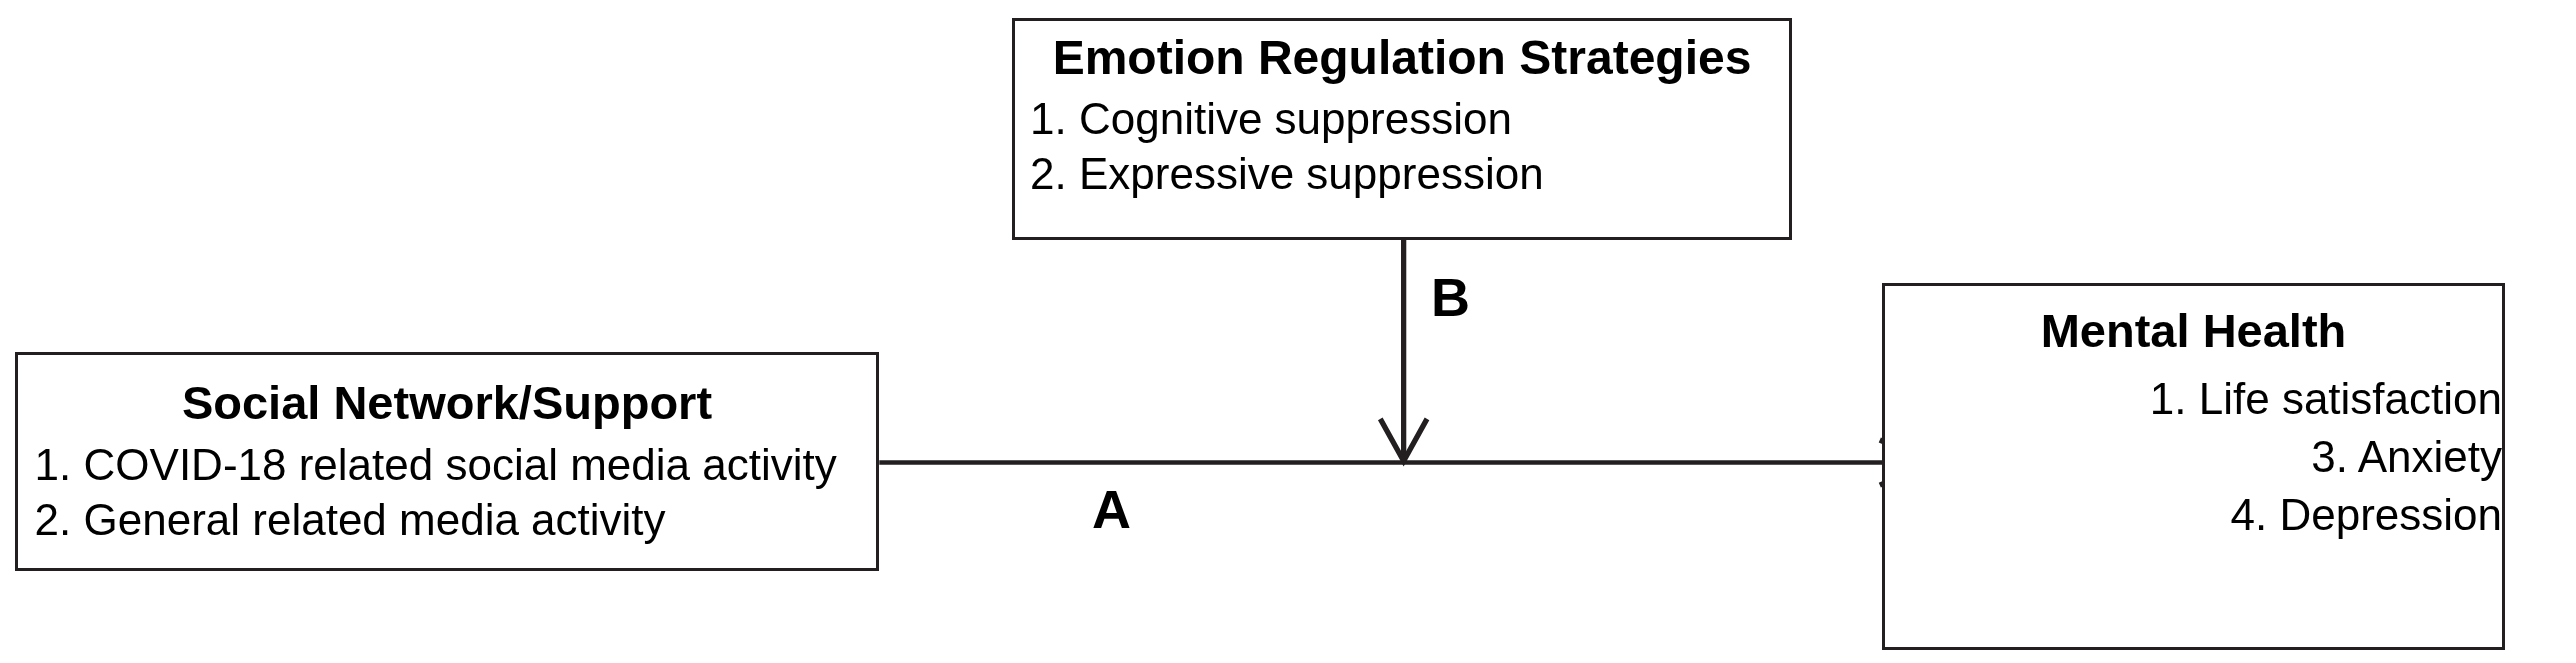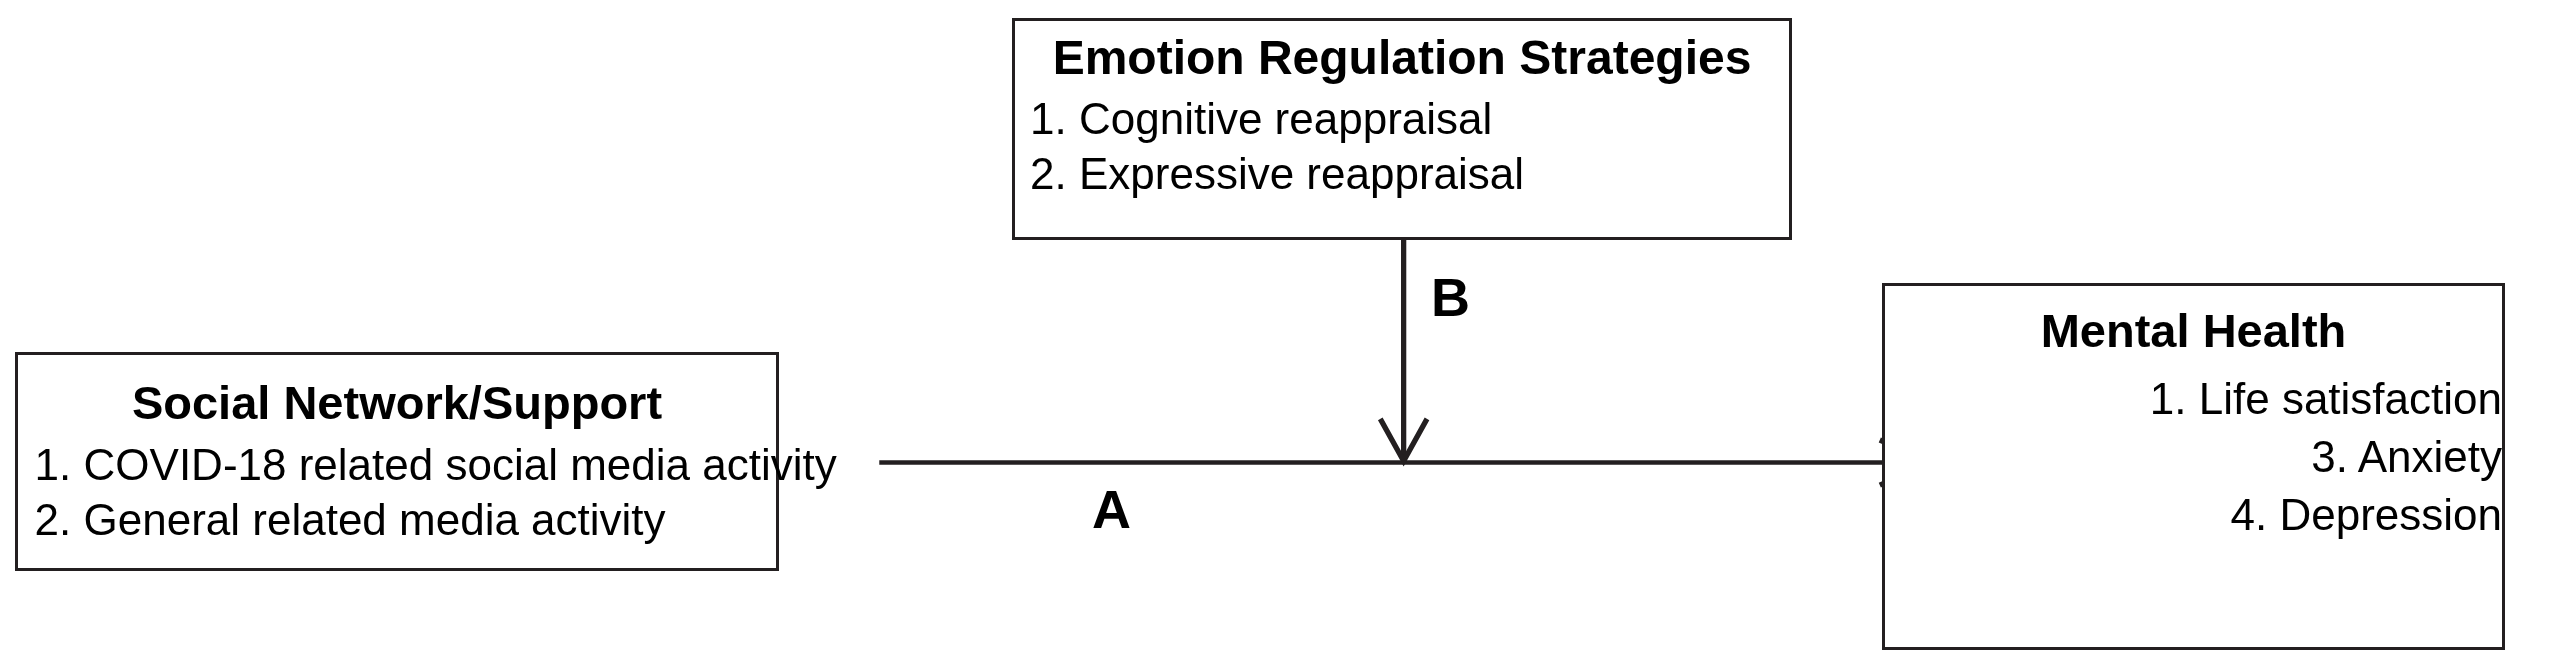--- a/index.html
+++ b/index.html
@@ -56,21 +56,21 @@
   }
   #node-emotion-regulation .node-list {
     margin-top: 7.5px;
     margin-left: 15px;
   }
 
   
   #node-social-network {
     left: 15px;
     top: 352px;
-    width: 764px;
+    width: 864px;
     height: 219px;
   }
   #node-social-network .node-title {
     margin-top: 22.6px;
     font-size: 47px;
   }
   #node-social-network .node-list {
     margin-top: 9px;
     margin-left: 16.6px;
   }
@@ -130,25 +130,25 @@
 
     <line x1="1862" y1="318" x2="1862" y2="608" stroke="#231f20" stroke-width="7"></line>
     <polyline points="1831,556 1862,612 1893,556" fill="none" stroke="#231f20" stroke-width="7" stroke-linecap="butt" stroke-linejoin="miter"></polyline>
   </svg>
 
   <div class="node-box" id="node-emotion-regulation">
     <div class="node-title">Emotion Regulation Strategies</div>
     <ul class="node-list">
       <li>
         <span class="li-num">1.</span>
-        <span class="li-text">Cognitive reappraisal</span>
+        <span class="li-text">Cognitive suppression</span>
       </li>
       <li>
         <span class="li-num">2.</span>
-        <span class="li-text">Expressive reappraisal</span>
+        <span class="li-text">Expressive suppression</span>
       </li>
     </ul>
   </div>
 
   <div class="node-box" id="node-social-network">
     <div class="node-title">Social Network/Support</div>
     <ul class="node-list">
       <li>
         <span class="li-num">1.</span>
         <span class="li-text">COVID-18 related social media activity</span>

